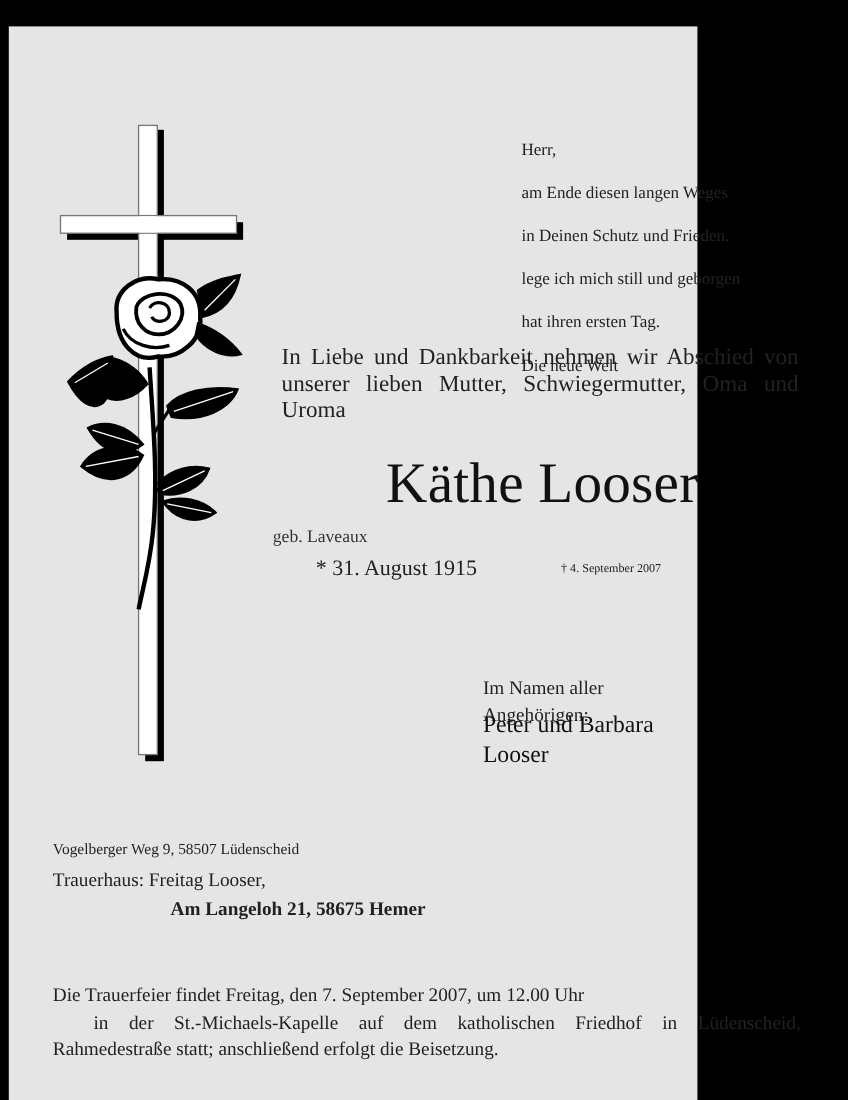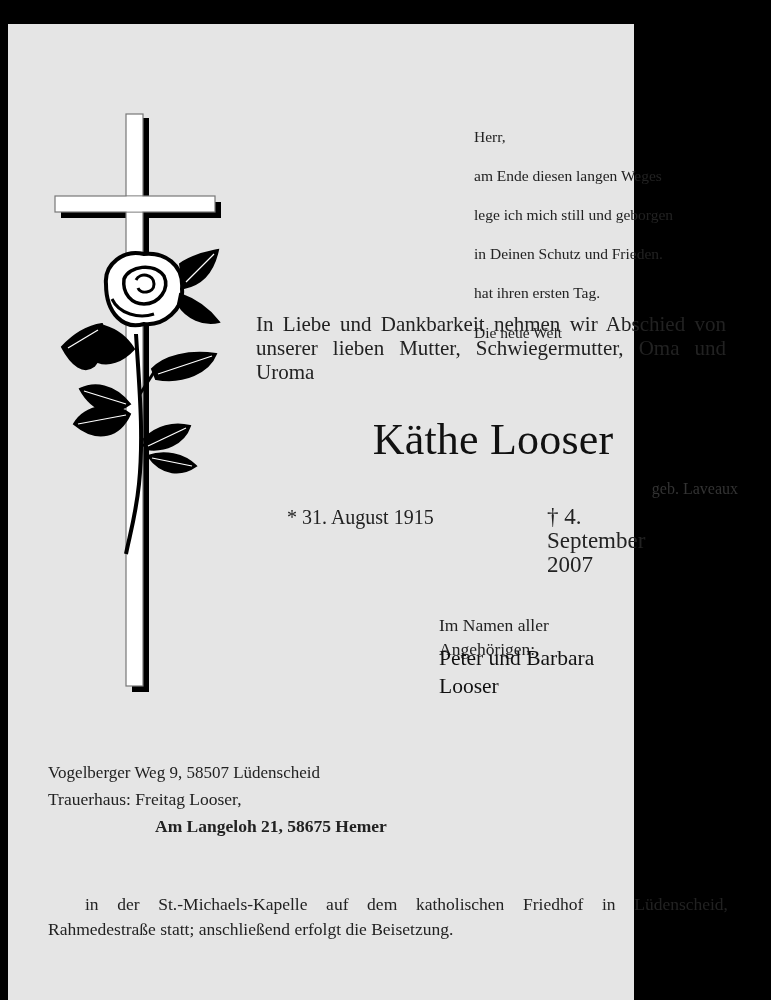--- a/index.html
+++ b/index.html
@@ -15,31 +15,31 @@
       font-size: 15.5px; line-height: 19.6px; color: #222;
       white-space: pre-line;
     }
     .intro {
       left: 248px; top: 288px; width: 470px;
       font-size: 21px; line-height: 24px; text-align: justify; text-align-last: left;
       color: #222;
     }
     .name {
       left: 240px; top: 388px; width: 490px; text-align: center;
-      font-size: 44px; line-height: 56px; color: #111; letter-spacing: 0.2px;
+      font-size: 52px; line-height: 56px; color: #111; letter-spacing: 0.2px;
     }
     .maiden {
-      left: 240px; top: 455px; width: 490px; text-align: right;
+      left: 240px; top: 455px; width: 490px; text-align: left;
       font-size: 16px; line-height: 20px; color: #333;
     }
     .born { left: 279px; top: 481px; font-size: 20px; line-height: 24px; color: #222; }
-    .died { left: 502px; top: 481px; font-size: 23px; line-height: 24px; color: #222; margin-left: 37px; }
+    .died { left: 502px; top: 481px; font-size: 11px; line-height: 24px; color: #222; }
     .onbehalf { left: 431px; top: 589px; font-size: 17.5px; line-height: 24px; color: #222; }
     .signers { left: 431px; top: 620px; font-size: 21.5px; line-height: 28px; color: #111; }
-    .address1 { left: 40px; top: 737px; font-size: 17px; line-height: 24px; color: #222; }
+    .address1 { left: 40px; top: 737px; font-size: 14px; line-height: 24px; color: #222; }
     .house-label { left: 40px; top: 763px; font-size: 17.5px; line-height: 24px; color: #222; }
     .house-line2 { left: 147px; top: 790px; font-size: 17.5px; line-height: 24px; color: #222; font-weight: bold; }
     .funeral {
       left: 40px; top: 868px; width: 680px;
       font-size: 17.5px; line-height: 24.5px; color: #222;
       text-align: justify;
     }
     .funeral span { display: block; }
     .funeral .l2 { text-align-last: justify; margin-left: 37px; }
     .funeral .l1, .funeral .l3 { text-align-last: left; }
@@ -92,38 +92,39 @@
         <path d="M34 320 L 82 311"></path>
         <path d="M104 342 L 142 324"></path>
         <path d="M108 354 L 148 362"></path>
       </g>
     </g>
   </svg>
 
   <div class="abs poem">
     <div>Herr,</div>
     <div>am Ende diesen langen Weges</div>
+    <div>in Deinen Schutz und Frieden.</div>
     <div>lege ich mich still und geborgen</div>
-    <div>in Deinen Schutz und Frieden.</div>
     <div>hat ihren ersten Tag.</div>
     <div>Die neue Welt</div>
   </div>
 
   <div class="abs intro">In Liebe und Dankbarkeit nehmen wir Abschied von unserer lieben Mutter, Schwiegermutter, Oma und Uroma</div>
 
   <div class="abs name">Käthe Looser</div>
   <div class="abs maiden">geb. Laveaux</div>
   <div class="abs born">* 31. August 1915</div>
   <div class="abs died">† 4. September 2007</div>
 
   <div class="abs onbehalf">Im Namen aller Angehörigen:</div>
   <div class="abs signers">Peter und Barbara Looser</div>
 
   <div class="abs address1">Vogelberger Weg 9, 58507 Lüdenscheid</div>
   <div class="abs house-label">Trauerhaus: Freitag Looser,</div>
   <div class="abs house-line2">Am Langeloh 21, 58675 Hemer</div>
 
   <div class="abs funeral">
+    <span class="l1">Die Trauerfeier findet Freitag, den 7. September 2007, um 12.00 Uhr</span>
     <span class="l2">in der St.-Michaels-Kapelle auf dem katholischen Friedhof in Lüdenscheid,</span>
     <span class="l3">Rahmedestraße statt; anschließend erfolgt die Beisetzung.</span>
   </div>
 
 </div>
 
 </body></html>

